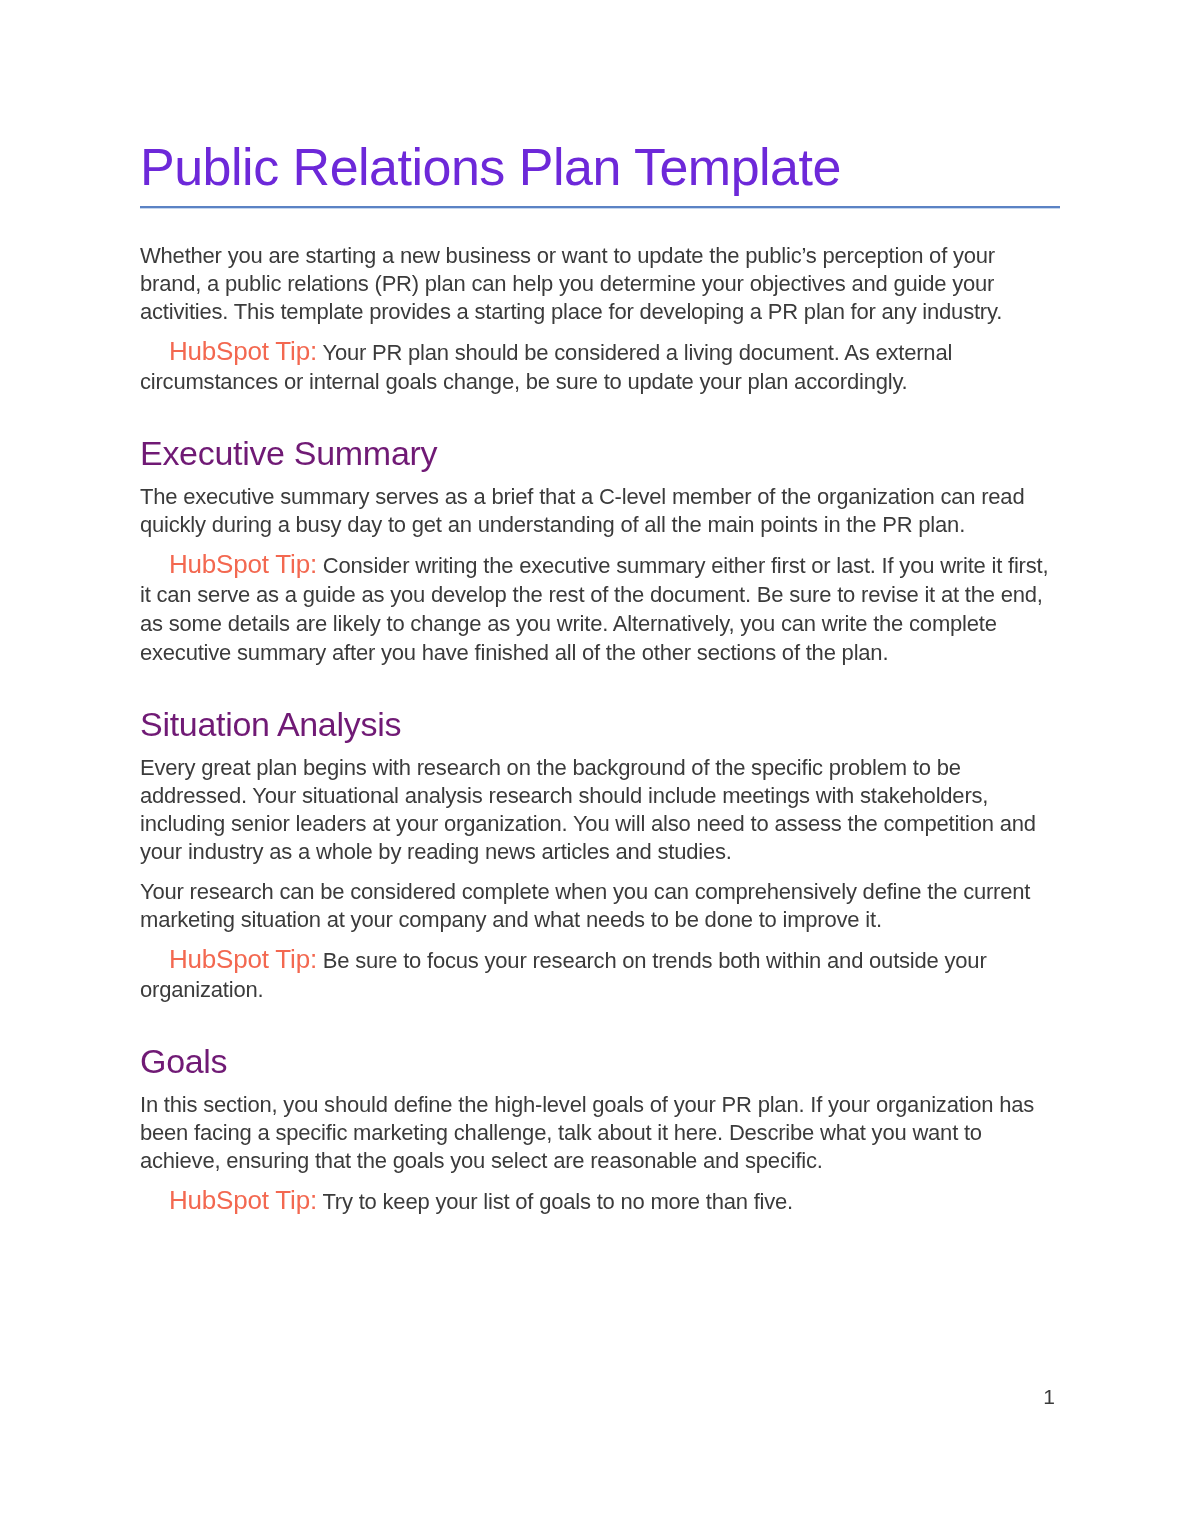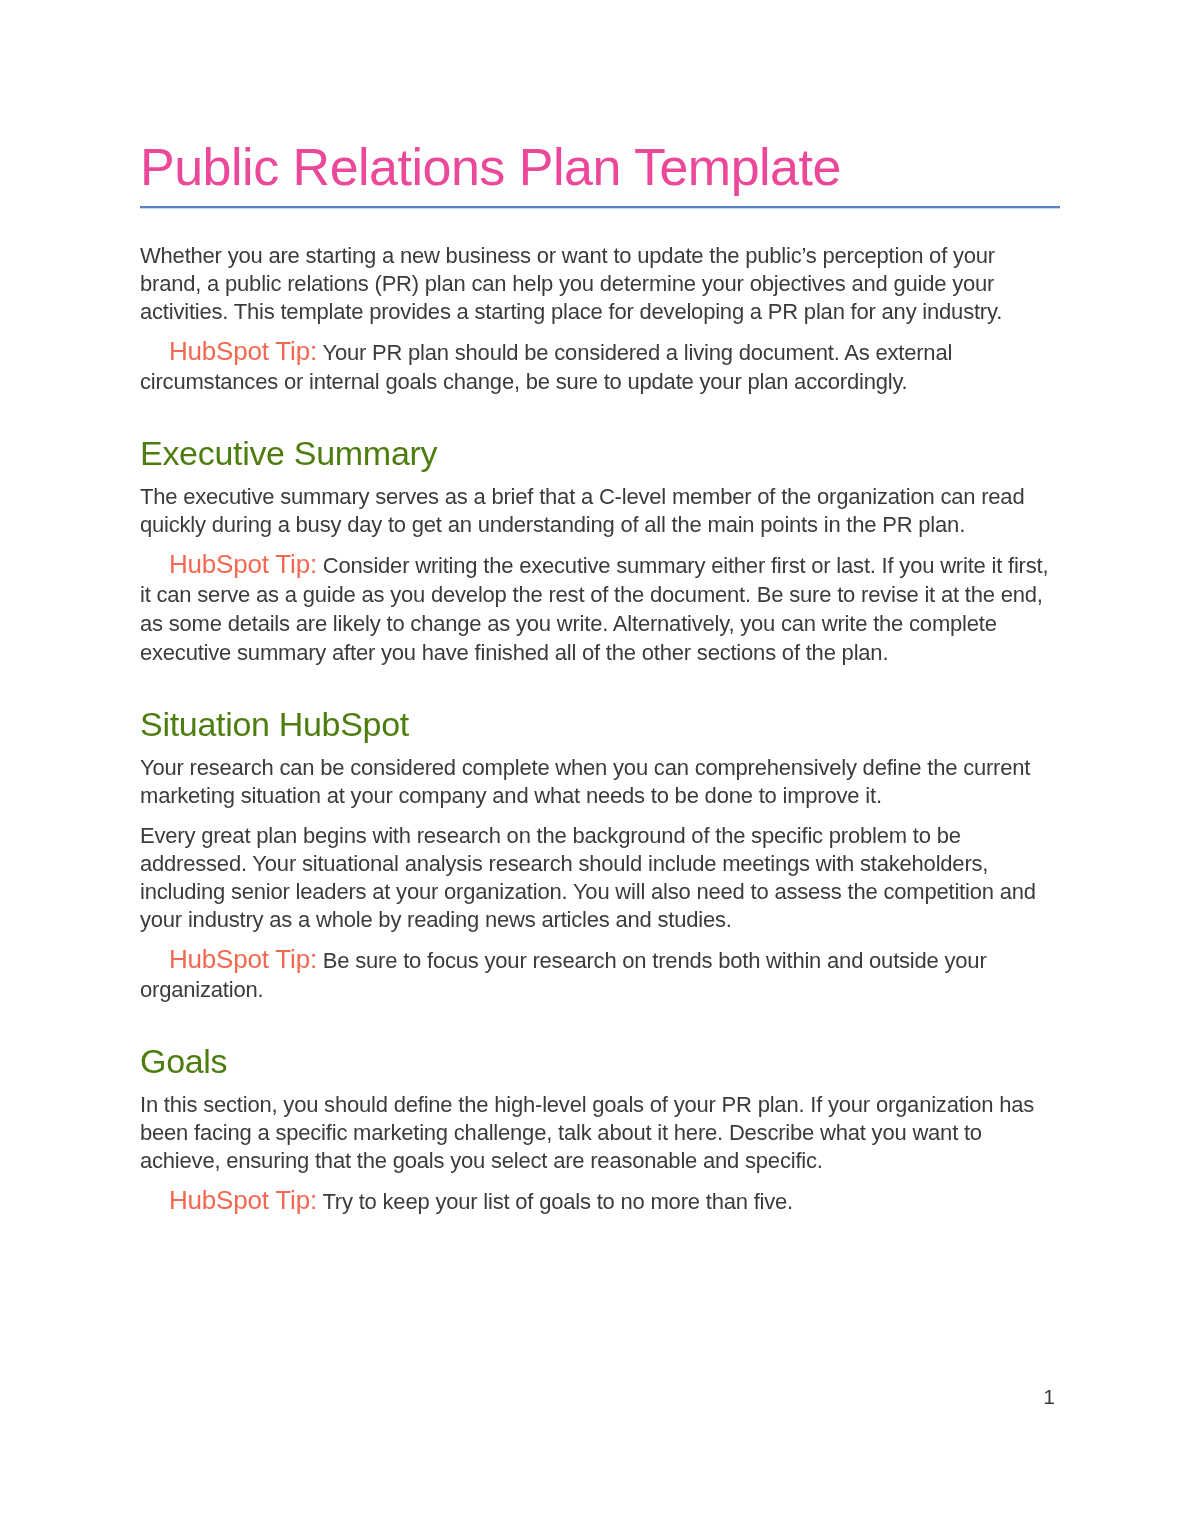--- a/index.html
+++ b/index.html
@@ -19,21 +19,21 @@
     left: 140px;
     width: 920px;
   }
   h1.doc-title {
     margin: 0 0 0 0;
     padding: 0 0 10px 0;
     font-size: 52px;
     line-height: 58px;
     font-weight: 400;
     letter-spacing: -0.5px;
-    color: #ec4899;
+    color: #6d28d9;
     border-bottom: 2px solid #5b82c4;
     box-shadow: 0 1px 0 #c5d6ee;
   }
   .intro-block { margin-top: 34px; }
   p.body-para {
     margin: 0 0 12px 0;
     font-size: 22px;
     line-height: 28px;
     letter-spacing: -0.2px;
     color: #3b3b3b;
@@ -51,21 +51,21 @@
     color: #f36850;
     letter-spacing: -0.2px;
     margin-left: 29px;
   }
   h2.section-heading {
     margin: 38px 0 10px 0;
     font-size: 34px;
     line-height: 39px;
     font-weight: 400;
     letter-spacing: -0.3px;
-    color: #4d7c0f;
+    color: #701a75;
   }
   .page-number {
     position: absolute;
     top: 1385px;
     right: 145px;
     font-size: 21px;
     color: #3b3b3b;
   }
 </style>
 </head>
@@ -81,23 +81,23 @@
       <p class="tip-para"><span class="tip-label">HubSpot Tip:</span><span> Your PR plan should be considered a living document. As external circumstances or internal goals change, be sure to update your plan accordingly.</span></p>
     </div>
 
     <div>
       <h2 class="section-heading">Executive Summary</h2>
       <p class="body-para">The executive summary serves as a brief that a C-level member of the organization can read quickly during a busy day to get an understanding of all the main points in the PR plan.</p>
       <p class="tip-para"><span class="tip-label">HubSpot Tip:</span><span> Consider writing the executive summary either first or last. If you write it first, it can serve as a guide as you develop the rest of the document. Be sure to revise it at the end, as some details are likely to change as you write. Alternatively, you can write the complete executive summary after you have finished all of the other sections of the plan.</span></p>
     </div>
 
     <div>
-      <h2 class="section-heading">Situation HubSpot</h2>
+      <h2 class="section-heading">Situation Analysis</h2>
+      <p class="body-para">Every great plan begins with research on the background of the specific problem to be addressed. Your situational analysis research should include meetings with stakeholders, including senior leaders at your organization. You will also need to assess the competition and your industry as a whole by reading news articles and studies.</p>
       <p class="body-para">Your research can be considered complete when you can comprehensively define the current marketing situation at your company and what needs to be done to improve it.</p>
-      <p class="body-para">Every great plan begins with research on the background of the specific problem to be addressed. Your situational analysis research should include meetings with stakeholders, including senior leaders at your organization. You will also need to assess the competition and your industry as a whole by reading news articles and studies.</p>
       <p class="tip-para"><span class="tip-label">HubSpot Tip:</span><span> Be sure to focus your research on trends both within and outside your organization.</span></p>
     </div>
 
     <div>
       <h2 class="section-heading">Goals</h2>
       <p class="body-para">In this section, you should define the high-level goals of your PR plan. If your organization has been facing a specific marketing challenge, talk about it here. Describe what you want to achieve, ensuring that the goals you select are reasonable and specific.</p>
       <p class="tip-para"><span class="tip-label">HubSpot Tip:</span><span> Try to keep your list of goals to no more than five.</span></p>
     </div>
 
   </div>

